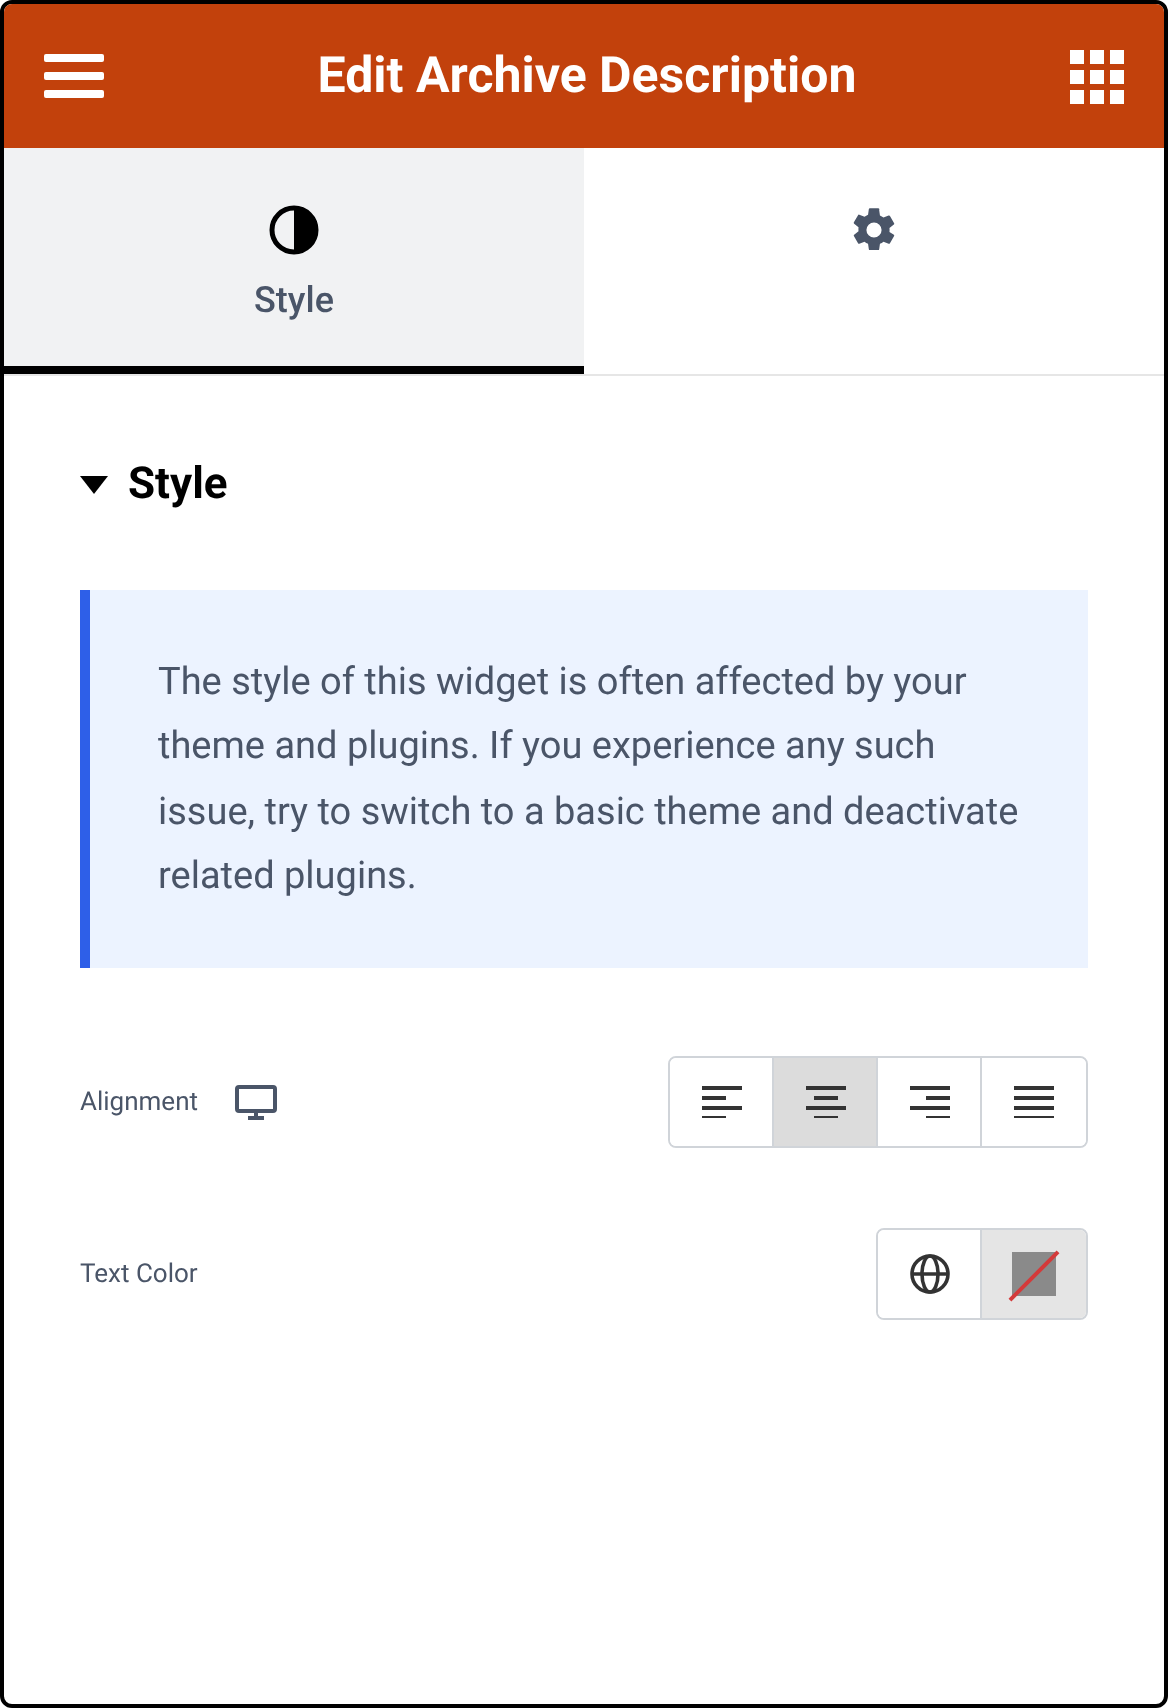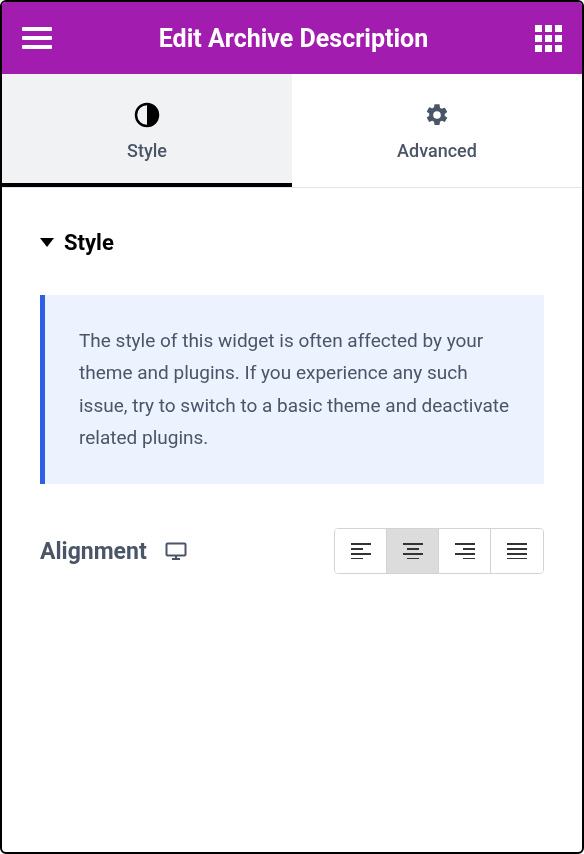--- a/index.html
+++ b/index.html
@@ -1,20 +1,20 @@
 <!DOCTYPE html>
 <html><head>
 <meta charset="utf-8">
 <style>
   * { box-sizing: border-box; margin: 0; padding: 0; }
   html, body { width: 584px; height: 854px; font-family: -apple-system, BlinkMacSystemFont, "Segoe UI", Roboto, Arial, sans-serif; }
   body { border: 2px solid #000; border-radius: 6px; overflow: hidden; background: #fff; }
 
   .header {
-    background: #a21caf;
+    background: #c2410c;
     color: #fff;
     height: 72px;
     display: flex;
     align-items: center;
     justify-content: space-between;
     padding: 0 20px;
   }
   .header-title { font-size: 25px; font-weight: 700; flex: 1; text-align: center; }
   .hamburger { display: flex; flex-direction: column; gap: 5px; cursor: pointer; }
   .hamburger span { display: block; width: 30px; height: 4px; background: #fff; border-radius: 1px; }
@@ -46,21 +46,21 @@
     background: #ecf3ff;
     border-left: 5px solid #2e5fe8;
     padding: 30px 30px 30px 34px;
     color: #4a5568;
     font-size: 19px;
     line-height: 1.7;
     margin-bottom: 44px;
   }
 
   .row { display: flex; align-items: center; justify-content: space-between; margin-bottom: 40px; }
-  .row-label { font-size: 23px; color: #4a5568; display: flex; align-items: center; gap: 18px; font-weight: bold; }
+  .row-label { font-size: 13px; color: #4a5568; display: flex; align-items: center; gap: 18px; }
 
   .segmented { display: flex; border: 1px solid #d0d4d9; border-radius: 4px; overflow: hidden; }
   .seg-btn {
     width: 52px; height: 44px;
     display: flex; align-items: center; justify-content: center;
     background: #fff; cursor: pointer; color: #333;
     border-right: 1px solid #d0d4d9;
   }
   .seg-btn:last-child { border-right: none; }
   .seg-btn.selected { background: #dcdcdc; }
@@ -115,21 +115,20 @@
         </svg>
     </div>
     <div class="tab-label">Style</div>
   </div>
   <div class="tab inactive">
     <div class="tab-icon">
       <svg width="26" height="26" viewBox="0 0 24 24" fill="#4a5568">
           <path d="M19.14,12.94a7.07,7.07,0,0,0,.05-.94,7.07,7.07,0,0,0-.05-.94l2.03-1.58a.5.5,0,0,0,.12-.64l-1.92-3.32a.5.5,0,0,0-.61-.22l-2.39.96a7.22,7.22,0,0,0-1.62-.94l-.36-2.54A.5.5,0,0,0,13.9,2H10.1a.5.5,0,0,0-.49.42L9.25,4.96a7.22,7.22,0,0,0-1.62.94l-2.39-.96a.5.5,0,0,0-.61.22L2.71,8.48a.5.5,0,0,0,.12.64L4.86,10.7a7.07,7.07,0,0,0-.05.94,7.07,7.07,0,0,0,.05.94L2.83,14.16a.5.5,0,0,0-.12.64l1.92,3.32a.5.5,0,0,0,.61.22l2.39-.96a7.22,7.22,0,0,0,1.62.94l.36,2.54a.5.5,0,0,0,.49.42h3.8a.5.5,0,0,0,.49-.42l.36-2.54a7.22,7.22,0,0,0,1.62-.94l2.39.96a.5.5,0,0,0,.61-.22l1.92-3.32a.5.5,0,0,0-.12-.64ZM12,15.5A3.5,3.5,0,1,1,15.5,12,3.5,3.5,0,0,1,12,15.5Z"></path>
         </svg>
     </div>
-    <div class="tab-label">Advanced</div>
   </div>
 </div>
 
 <div class="content">
 
   <div class="section-head">
     <div class="caret-down"></div>
     <div class="section-title">Style</div>
   </div>
 
@@ -175,15 +174,32 @@
         <svg width="20" height="16" viewBox="0 0 20 16" stroke="#333" stroke-width="2">
             <line x1="0" y1="1" x2="20" y2="1"></line>
             <line x1="0" y1="6" x2="20" y2="6"></line>
             <line x1="0" y1="11" x2="20" y2="11"></line>
             <line x1="0" y1="16" x2="20" y2="16"></line>
           </svg>
       </div>
     </div>
   </div>
 
+  <div class="row">
+    <div class="row-label">Text Color</div>
+    <div class="btn-group">
+      <div class="btn-cell">
+        <span>
+          <svg width="22" height="22" viewBox="0 0 22 22" fill="none" stroke="#333" stroke-width="1.8">
+              <circle cx="11" cy="11" r="9"></circle>
+              <ellipse cx="11" cy="11" rx="4" ry="9"></ellipse>
+              <line x1="2" y1="11" x2="20" y2="11"></line>
+            </svg>
+        </span>
+      </div>
+      <div class="btn-cell selected">
+        <div class="color-swatch"></div>
+      </div>
+    </div>
+  </div>
 
 
 </div>
 
 </body></html>

